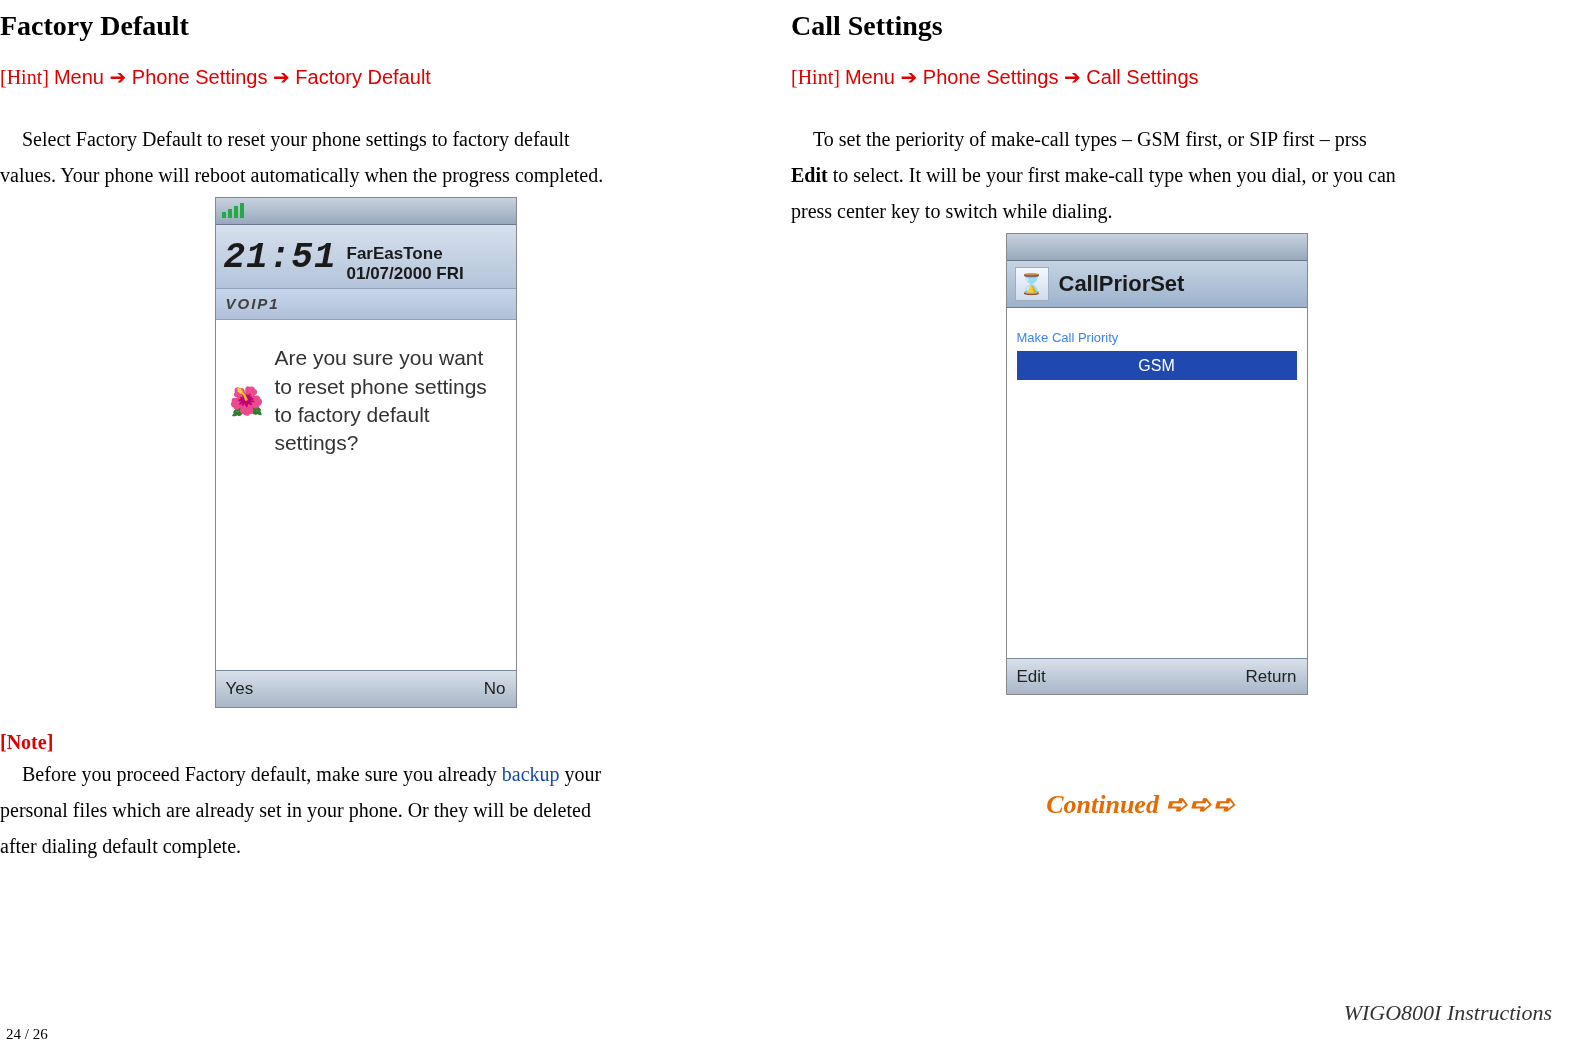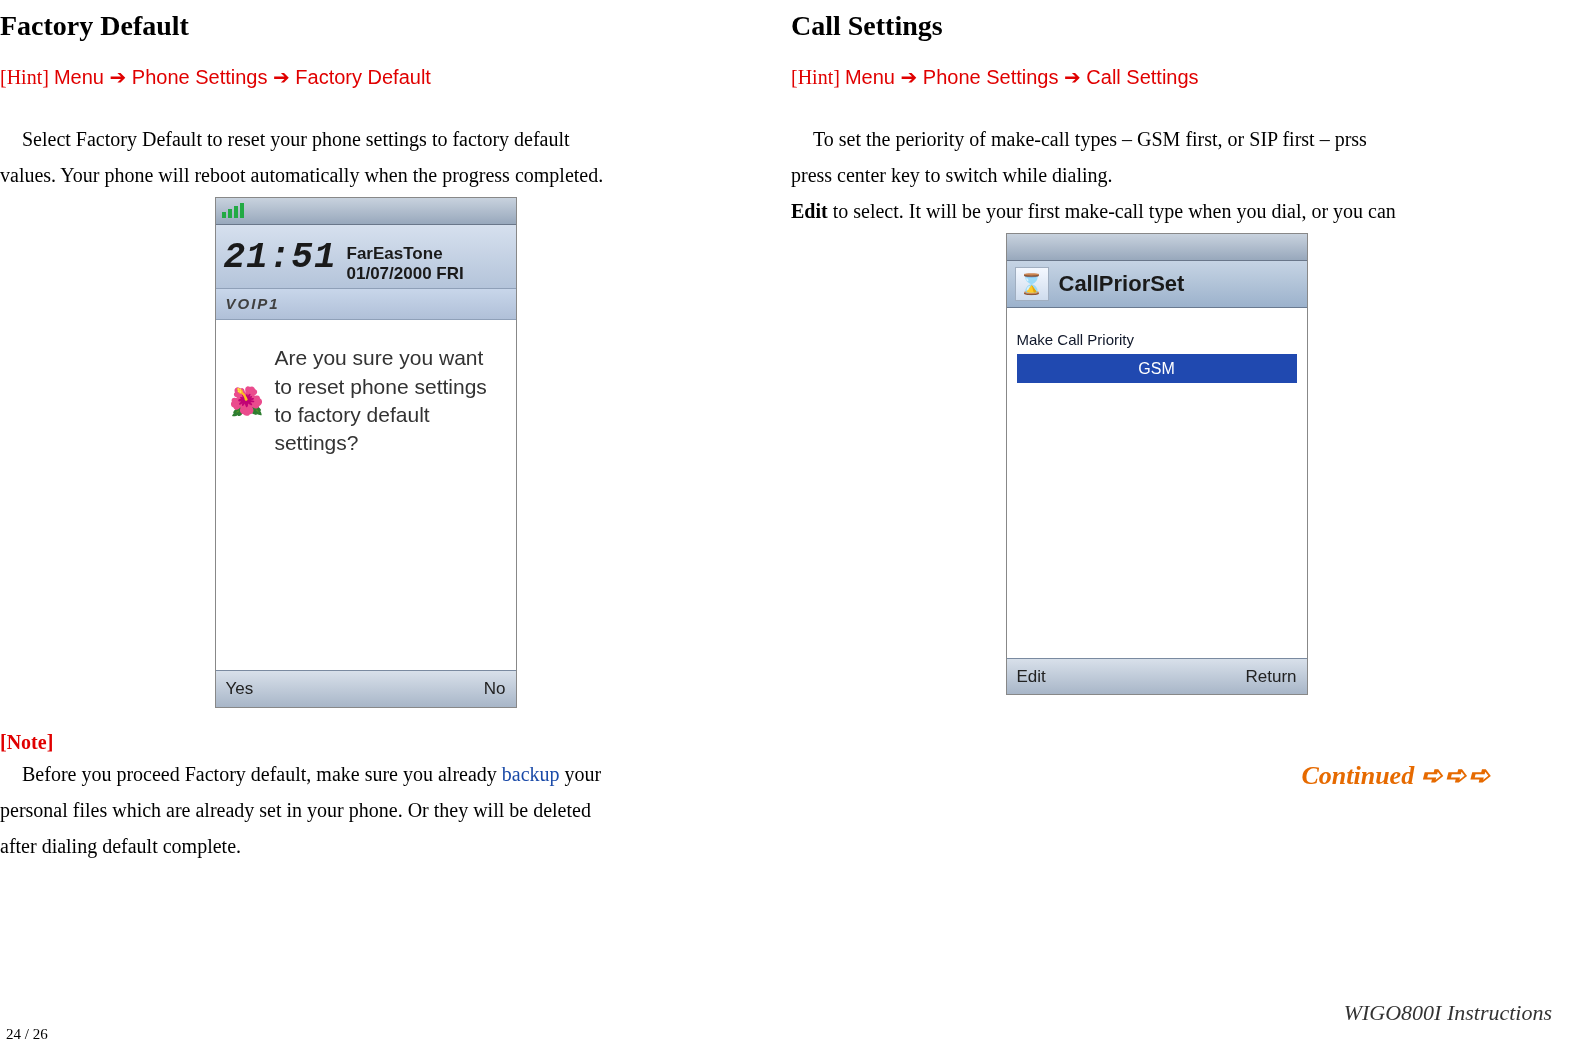--- a/index.html
+++ b/index.html
@@ -144,32 +144,32 @@
     display:flex;
     align-items:center;
     padding:2px 8px;
     height:42px;
   }
   .title-icon{
     width:32px;height:32px;border:1px solid #a0aec0;background:linear-gradient(#f4f8ff,#cfdced);
     margin-right:10px;font-size:20px;display:flex;align-items:center;justify-content:center;
   }
   .title-text{font-size:22px;font-weight:bold;color:#1a1a1a;}
-  .field-label{font-size:15px;color:#0f172a;padding:20px 20px 2px 10px;}
+  .field-label{font-size:13px;color:#3b82f6;padding:20px 20px 2px 10px;}
   .dropdown{
     margin:0 10px;
     background:#2049b0;
     color:#fff;
     text-align:center;
     font-size:16px;
     padding:2px 0;
   }
   .continued {
-    text-align:right;
-    margin-top:60px;
+    text-align:center;
+    margin-top:89px;
     padding-right:30px;
     font-family: "Comic Sans MS", cursive;
     font-weight:bold;
     font-style:italic;
     color:#e66a00;
     font-size:26px;
   }
   .continued .arrows{letter-spacing:2px;}
   .footer-right{
     position:absolute;
@@ -238,24 +238,24 @@
     <p>personal files which are already set in your phone. Or they will be deleted</p>
     <p>after dialing default complete.</p>
   </div>
 
   <div class="col col-right">
     <h2>Call Settings</h2>
     <div class="hint">
       <span>[Hint] </span><span class="arrow">Menu ➔ Phone Settings ➔ Call Settings</span>
     </div>
     <p class="indent">To set the periority of make-call types – GSM first, or SIP first – prss</p>
-    <p>press center key to switch while dialing.</p>
     <p>
       <b>Edit</b><span> to select. It will be your first make-call type when you dial, or you can</span>
     </p>
+    <p>press center key to switch while dialing.</p>
 
     <div class="phone">
       <div class="statusbar"></div>
       <div class="titlebar">
         <div class="title-icon">⌛</div>
         <div class="title-text">CallPriorSet</div>
       </div>
       <div class="content">
         <div class="field-label">Make Call Priority</div>
         <div class="dropdown">GSM</div>

